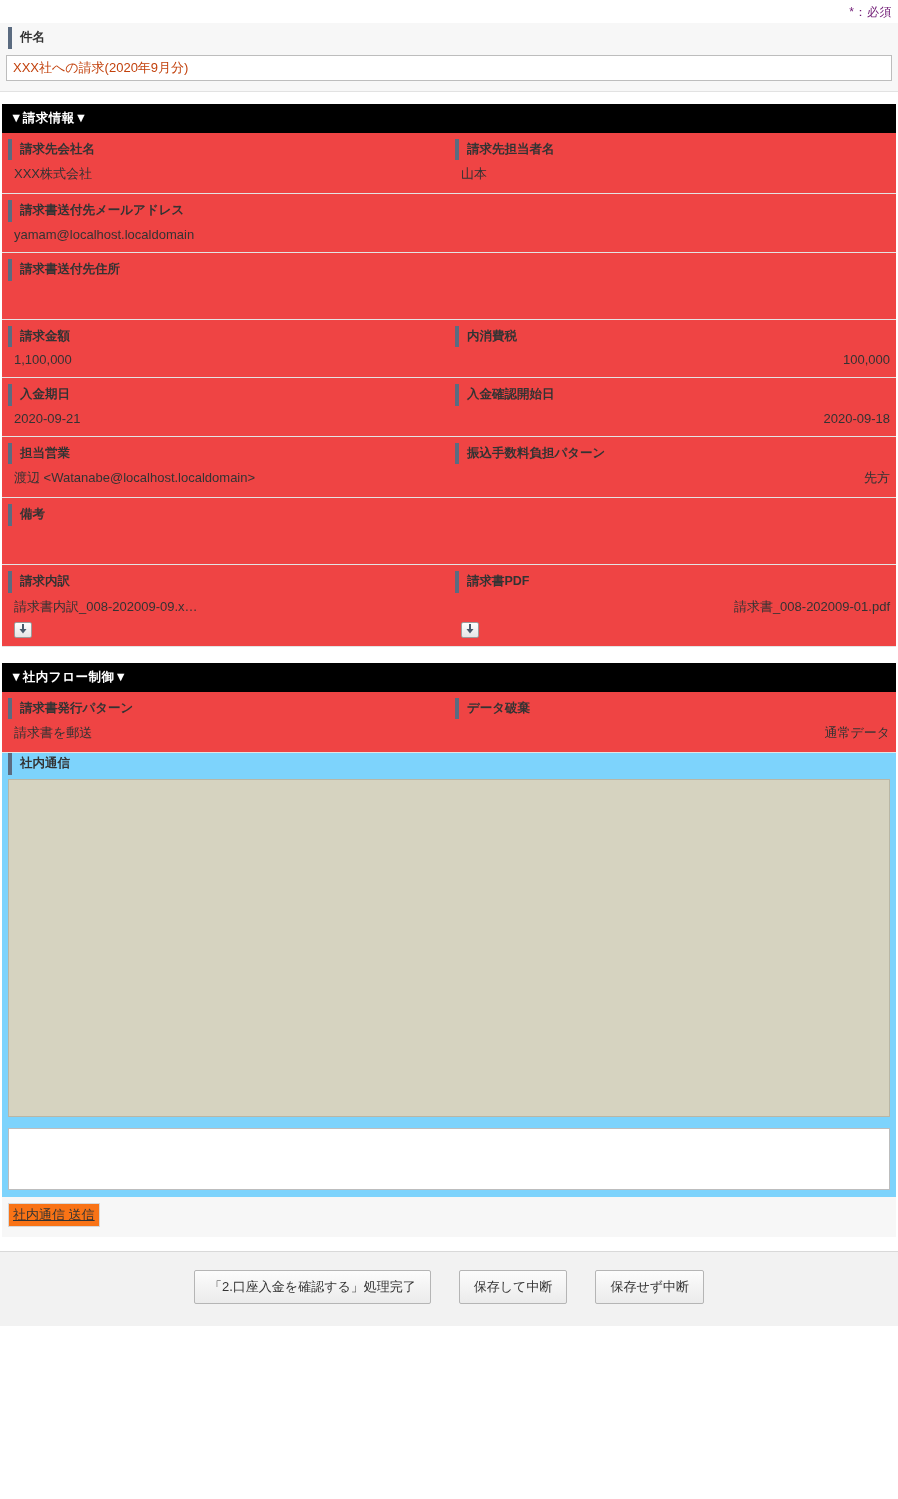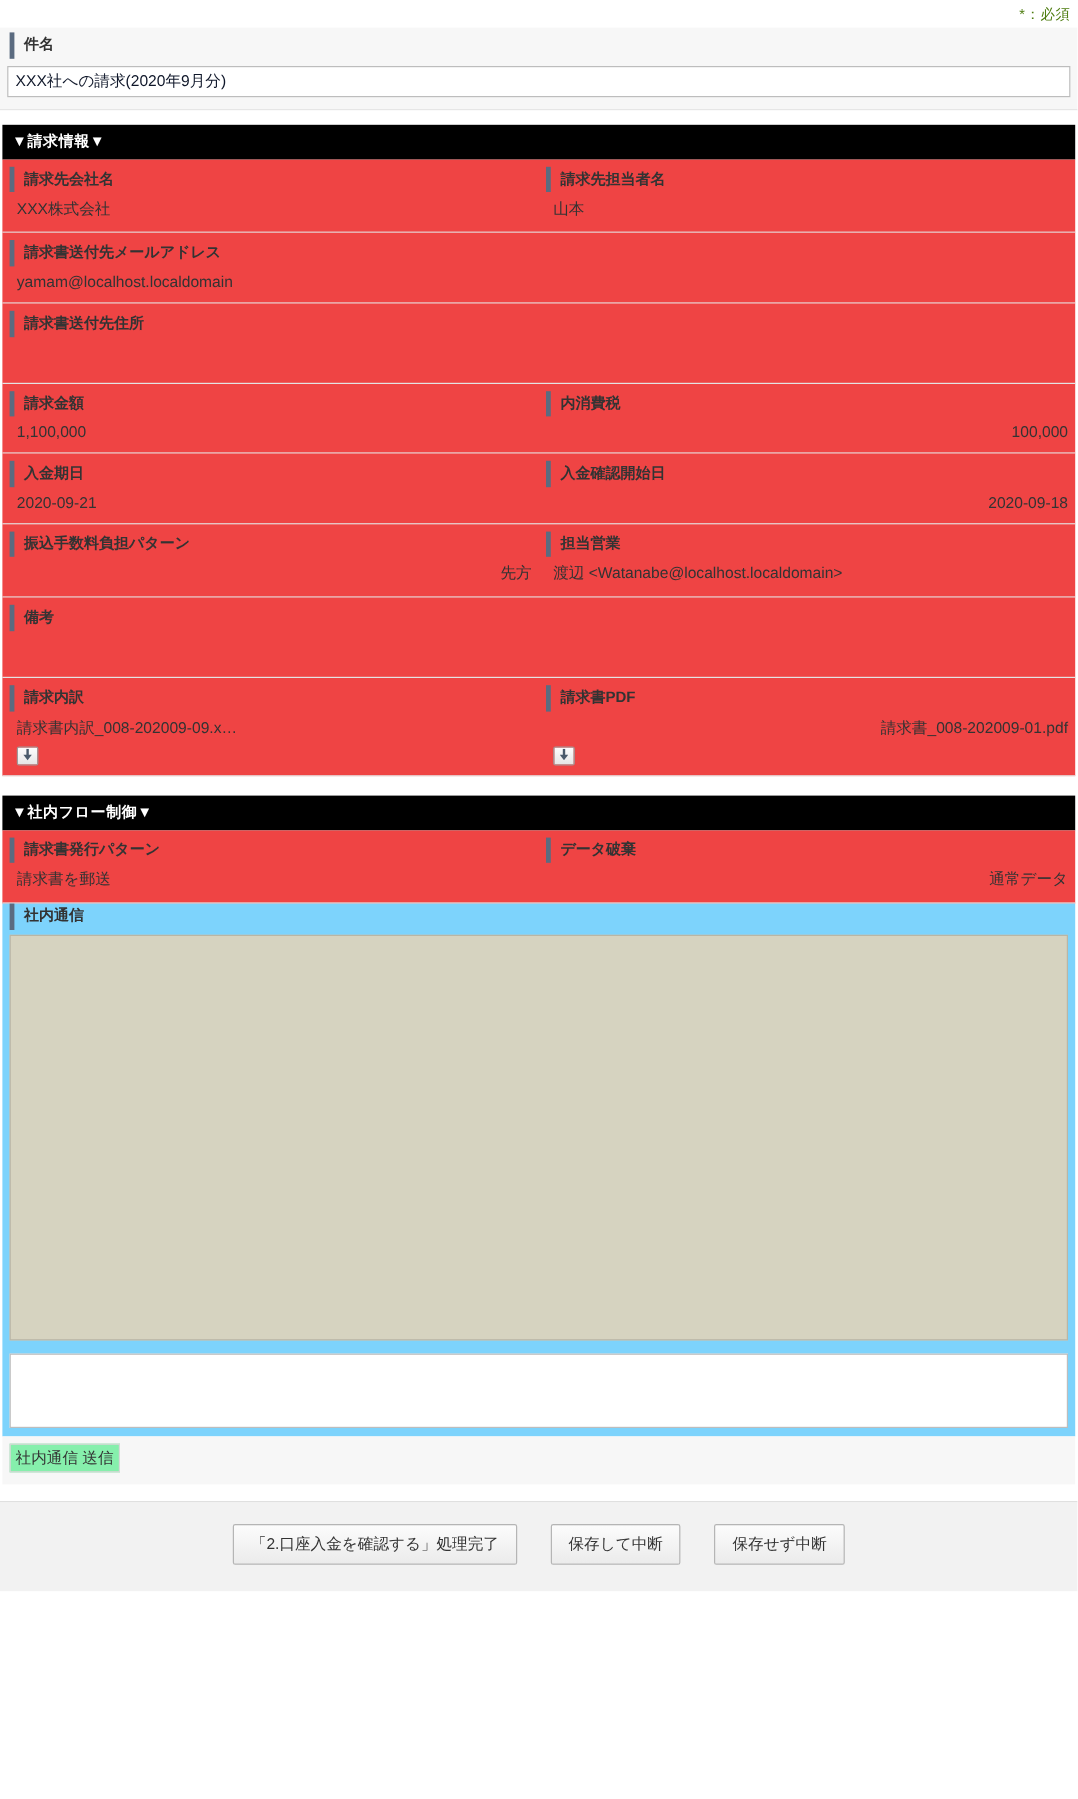--- a/index.html
+++ b/index.html
@@ -12,21 +12,21 @@
   }
   .page {
     width: 898px;
     min-height: 1499px;
     position: relative;
     background: #ffffff;
   }
   .required-note {
     text-align: right;
     font-size: 12px;
-    color: #4d7c0f;
+    color: #701a75;
     padding: 4px 6px 2px 0;
     letter-spacing: 0.5px;
   }
   .field-label {
     font-weight: bold;
     font-size: 12.5px;
     color: #333;
     padding: 3px 0 3px 8px;
     border-left: 4px solid #5b6b80;
     line-height: 1.25;
@@ -42,21 +42,21 @@
   }
   .subject-input {
     width: 100%;
     height: 26px;
     margin: 6px 0 10px 0;
     padding: 2px 6px;
     font-size: 13px;
     font-family: "Liberation Sans", sans-serif;
     border: 1px solid #bdbdbd;
     background: #ffffff;
-    color: #0f172a;
+    color: #c2410c;
   }
   .gap {
     height: 12px;
     background: #ffffff;
   }
   .section-header {
     background: #000000;
     color: #ffffff;
     font-weight: bold;
     font-size: 12.5px;
@@ -133,21 +133,22 @@
     padding: 4px;
   }
   .send-link-wrap {
     padding: 6px 2px 10px 6px;
     background: #f7f7f7;
     margin: 0 2px;
   }
   .send-link {
     font-size: 13px;
     color: #333;
-    background: #86efac;
+    text-decoration: underline;
+    background: #f97316;
     border: 1px solid #d8d8d8;
     padding: 2px 4px;
     cursor: pointer;
     display: inline-block;
   }
   .footer-divider {
     height: 1px;
     background: #d9d9d9;
     margin: 14px 0 0 0;
   }
@@ -235,26 +236,26 @@
         <div class="cell-value">2020-09-21</div>
       </div>
       <div class="cell">
         <span class="field-label">入金確認開始日</span>
         <div class="cell-value indent-more">2020-09-18</div>
       </div>
     </div>
 
     <div class="row">
       <div class="cell">
+        <span class="field-label">担当営業</span>
+        <div class="cell-value">渡辺 &lt;Watanabe@localhost.localdomain&gt;</div>
+      </div>
+      <div class="cell">
         <span class="field-label">振込手数料負担パターン</span>
         <div class="cell-value indent-more">先方</div>
-      </div>
-      <div class="cell">
-        <span class="field-label">担当営業</span>
-        <div class="cell-value">渡辺 &lt;Watanabe@localhost.localdomain&gt;</div>
       </div>
     </div>
 
     <div class="row single empty-row">
       <div class="cell">
         <span class="field-label">備考</span>
         <div class="cell-value"></div>
       </div>
     </div>
 

